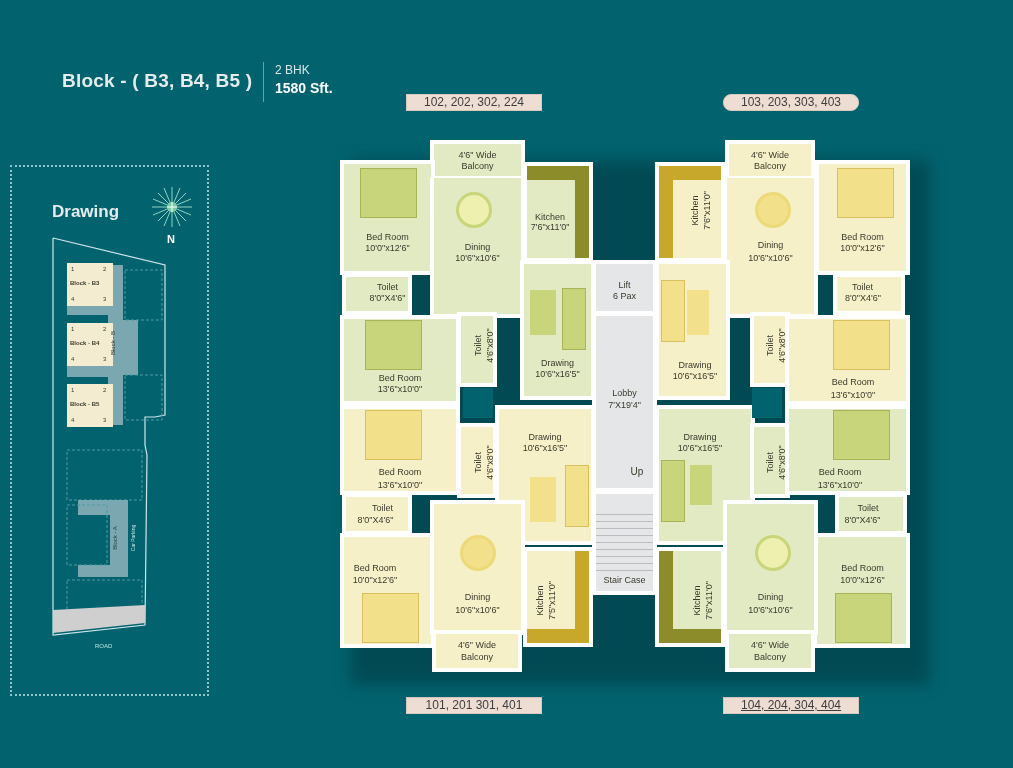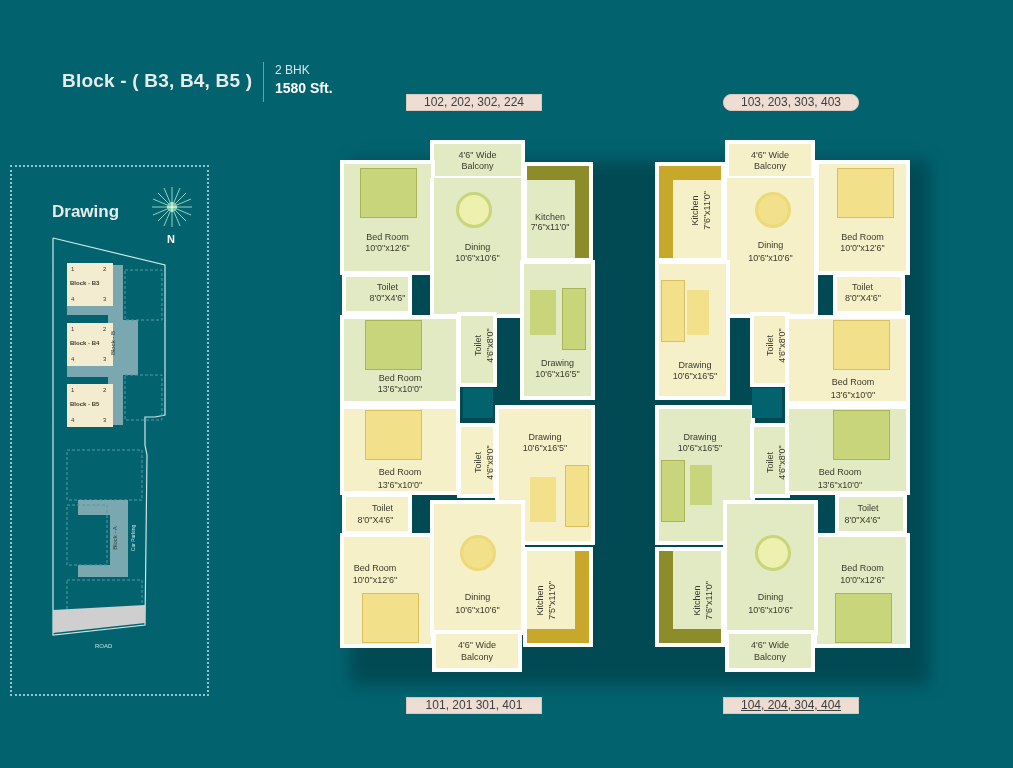--- a/index.html
+++ b/index.html
@@ -172,20 +172,32 @@
     <div class="room" style="left:95px;top:172px;width:40px;height:75px;background:#f6f0c8;"></div>
     <div class="lbl vlbl" style="left:85px;top:200px;width:60px;">Toilet</div>
     <div class="lbl vlbl" style="left:97px;top:200px;width:60px;">4'6"x8'0"</div>
 
     <div class="room" style="left:130px;top:175px;width:125px;height:90px;background:#f6f0c8;"></div>
     <div class="abs" style="left:178px;top:180px;width:55px;height:48px;background:#f2e08a;border:1px solid #d8c060;"></div>
     <div class="lbl" style="left:148px;top:237px;width:100px;">Bed Room</div>
     <div class="lbl" style="left:148px;top:250px;width:100px;">13'6"x10'0"</div>
   </div>
 
+  <div class="abs" style="left:272px;top:110px;width:65px;height:345px;">
+    <div class="room" style="left:0;top:10px;width:65px;height:55px;background:#e4e6e8;"></div>
+    <div class="lbl" style="left:0;top:30px;width:65px;">Lift</div>
+    <div class="lbl" style="left:0;top:41px;width:65px;">6 Pax</div>
+    <div class="room" style="left:0;top:62px;width:65px;height:180px;background:#e4e6e8;"></div>
+    <div class="lbl" style="left:0;top:138px;width:65px;">Lobby</div>
+    <div class="lbl" style="left:0;top:150px;width:65px;">7'X19'4"</div>
+    <div class="room" style="left:0;top:240px;width:65px;height:105px;background:#e4e6e8;"></div>
+    <div class="abs" style="left:4px;top:258px;width:57px;height:65px;background:repeating-linear-gradient(180deg,#e4e6e8 0 6px,#b9bcc0 6px 7px);"></div>
+    <div class="lbl" style="left:30px;top:216px;width:30px;font-size:10px;">Up</div>
+    <div class="lbl" style="left:0;top:325px;width:65px;">Stair Case</div>
+  </div>
 
   <div class="abs" style="left:0;top:265px;width:275px;height:265px;">
     <div class="room" style="left:20px;top:0;width:120px;height:90px;background:#f6f0c8;"></div>
     <div class="abs" style="left:45px;top:5px;width:55px;height:48px;background:#f2e08a;border:1px solid #d8c060;"></div>
     <div class="lbl" style="left:20px;top:62px;width:120px;">Bed Room</div>
     <div class="lbl" style="left:20px;top:75px;width:120px;">13'6"x10'0"</div>
 
     <div class="room" style="left:137px;top:18px;width:40px;height:75px;background:#f6f0c8;"></div>
     <div class="lbl vlbl" style="left:128px;top:52px;width:60px;">Toilet</div>
     <div class="lbl vlbl" style="left:140px;top:52px;width:60px;">4'6"x8'0"</div>

